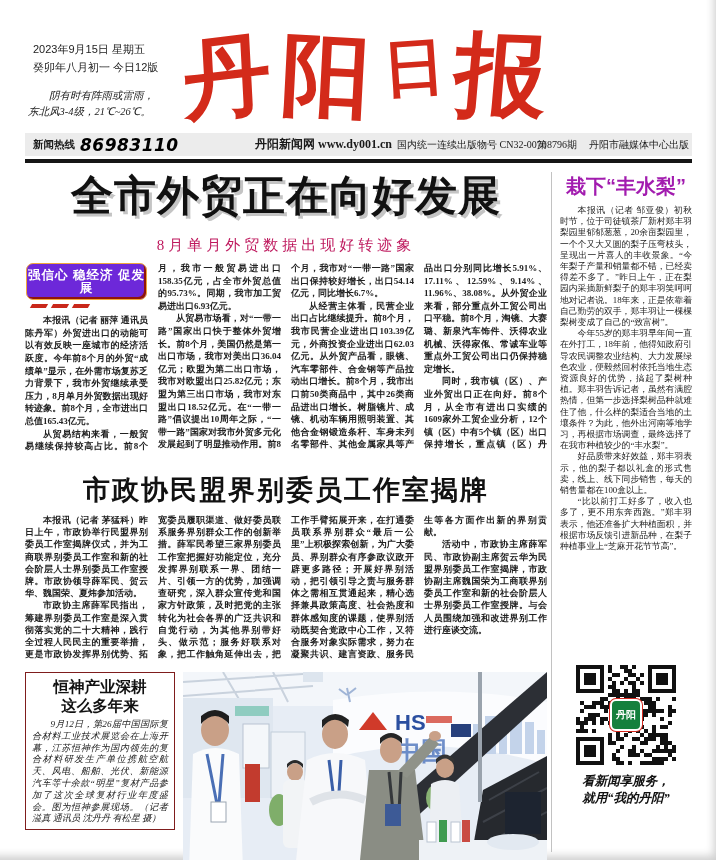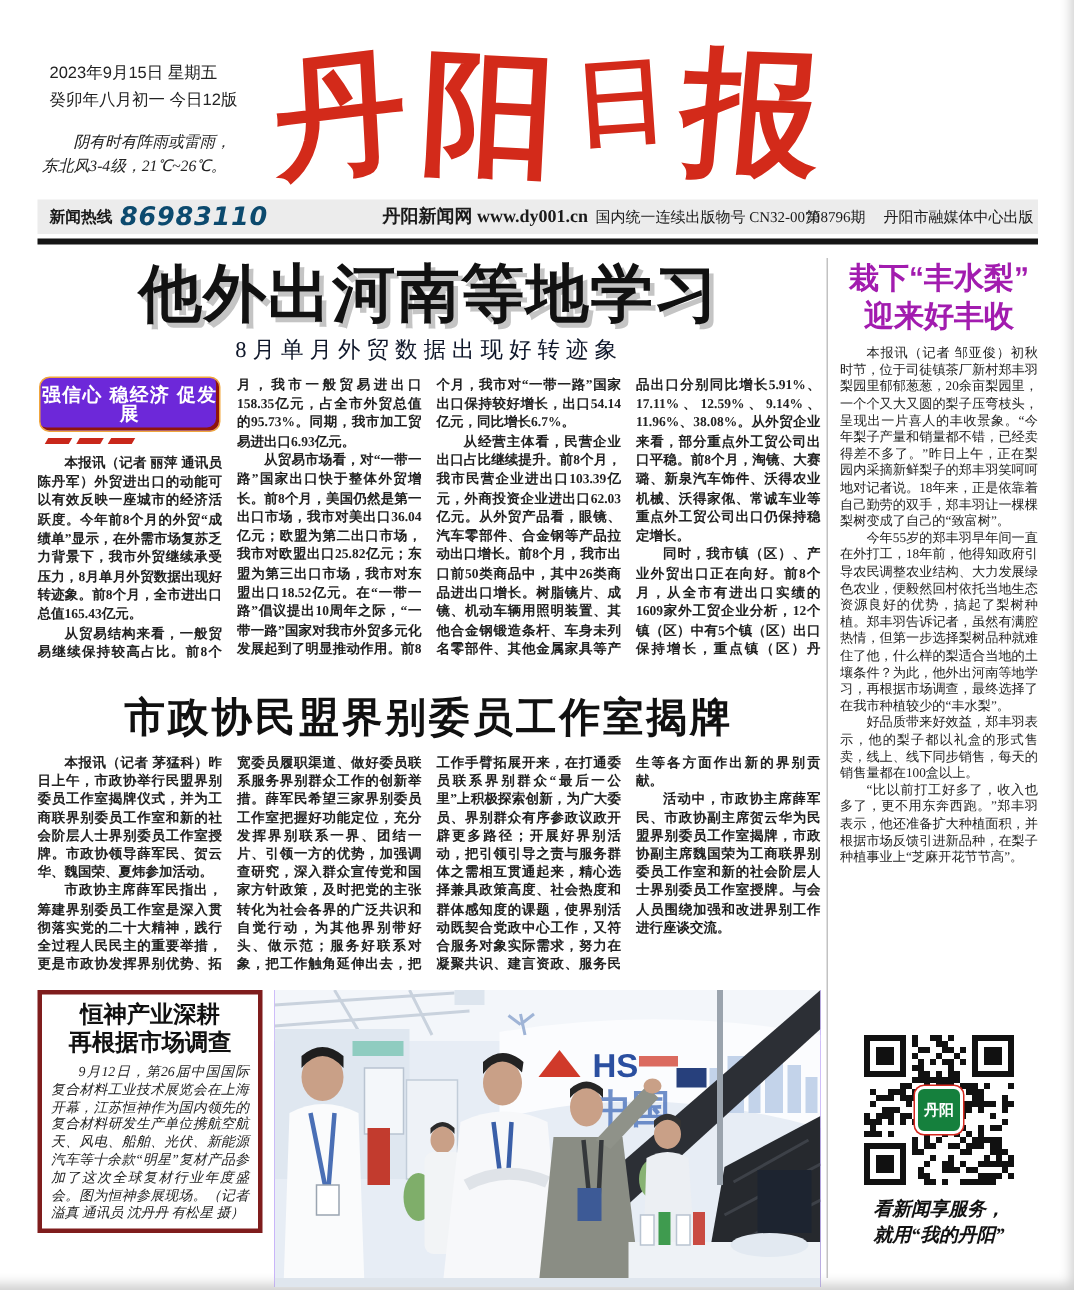--- a/index.html
+++ b/index.html
@@ -15,52 +15,52 @@
             color:#d32a1a;font-weight:900;font-family:"Liberation Serif",serif;white-space:nowrap;}
   .masthead span{display:inline-block;}
   .mh1{font-size:88px;transform:rotate(-7deg) skewX(-4deg);}
   .mh2{font-size:90px;transform:rotate(3deg);margin-left:6px;}
   .mh3{font-size:62px;transform:rotate(-4deg);margin-left:8px;vertical-align:18px;}
   .mh4{font-size:92px;transform:rotate(2deg) skewX(-3deg);margin-left:6px;}
   .infobar{position:absolute;left:25px;top:133px;width:667px;height:23px;background:#ececec;}
   .infobar>div{position:absolute;top:0;height:23px;display:flex;align-items:center;}
   .hotline{left:8px;}
   .hotline-label{font-size:10.5px;font-weight:bold;margin-right:5px;}
-  .hotline-number{font-size:17px;font-weight:bold;font-style:italic;color:#0c4a6e;
+  .hotline-number{font-size:17px;font-weight:bold;font-style:italic;color:#000000;
                   font-family:"DejaVu Sans",sans-serif;letter-spacing:.5px;text-align:right;}
   .website{left:230px;font-size:12px;font-weight:bold;}
   .issn{left:372px;font-size:10px;}
   .issue{left:512px;font-size:10px;}
   .publisher{right:3px;font-size:10px;}
   .black-rule{position:absolute;left:25px;top:159px;width:667px;height:4px;background:#151515;}
   
   .main-left{position:absolute;left:25px;top:168px;width:522px;}
   .v-divider{position:absolute;left:551px;top:172px;bottom:8px;width:1px;background:#c2c2c2;}
   .right-col{position:absolute;left:560px;top:172px;width:132px;}
   
   .headline-1{margin-top:4px;font-size:42px;line-height:48px;font-weight:900;text-align:center;
               letter-spacing:1px;font-family:"Liberation Sans",sans-serif;color:#111;
               text-shadow:3px 3px 0 #c4c4c4;white-space:nowrap;}
-  .subtitle-1{margin-top:4px;font-size:15px;letter-spacing:4px;text-align:center;color:#0f172a;}
+  .subtitle-1{margin-top:16px;font-size:15px;letter-spacing:4px;text-align:center;color:#be185d;}
   .art-cols{column-gap:10px;column-fill:auto;text-align:justify;overflow:hidden;color:#222;}
   .art1{margin-top:7px;height:200px;column-count:4;font-size:9px;line-height:12.6px;}
   .art-cols p{margin:0;text-indent:2em;font-weight:bold;}
   .badge{background:#6d28d9;border:1px solid #f0a63c;border-radius:7px;margin:1px 1px 4px 1px;
          box-shadow:inset -2px -2px 0 #8f150b;color:#fff;font-weight:bold;font-size:12.5px;
          text-align:center;padding:5px 0;font-family:"Liberation Sans",sans-serif;letter-spacing:1px;}
   .badge-ribbons{height:4px;margin:0 0 6px 6px;display:flex;gap:5px;}
   .badge-ribbons i{display:block;width:16px;height:4px;background:#c9271a;transform:skewX(-30deg);}
   
   .headline-2{margin:10px 0 6px 0;font-size:27px;font-weight:900;text-align:center;letter-spacing:2px;
               font-family:"Liberation Sans",sans-serif;color:#111;white-space:nowrap;}
   .art2{height:150px;column-count:4;font-size:9px;line-height:12.2px;}
   
   .bottom-row{display:flex;gap:8px;margin-top:8px;height:202px;}
   .hs-wrap{width:150px;flex:none;display:flex;flex-direction:column;}
-  .hs-box{border:3px solid #7f1d1d;padding:4px 6px 4px 6px;}
+  .hs-box{border:1px solid #7f1d1d;padding:4px 6px 4px 6px;}
   .hs-title{font-size:15.5px;font-weight:900;text-align:center;line-height:19px;
             font-family:"Liberation Sans",sans-serif;color:#111;}
   .hs-body{margin-top:4px;font-size:9.2px;line-height:11.8px;font-style:italic;text-align:justify;
            text-indent:2em;color:#222;}
   .credits{margin:8px 0 0 18px;font-size:10.5px;line-height:15.5px;white-space:pre;color:#222;}
   .photo{flex:none;width:364px;height:198px;background:#8b5cf6;overflow:hidden;}
   
   .r-title{font-size:20px;line-height:25px;font-weight:900;text-align:center;
            font-family:"Liberation Sans",sans-serif;color:#a21caf;margin-top:2px;white-space:nowrap;}
   .r-body{margin-top:6px;height:448px;overflow:hidden;font-size:8.8px;line-height:11.2px;
@@ -99,21 +99,21 @@
     </div>
     <div class="website">丹阳新闻网 www.dy001.cn</div>
     <div class="issn">国内统一连续出版物号 CN32-0070</div>
     <div class="issue">第8796期</div>
     <div class="publisher">丹阳市融媒体中心出版</div>
   </div>
   <div class="black-rule"></div>
 
   <div class="main-left">
 
-    <div class="headline-1">他外出河南等地学习</div>
+    <div class="headline-1">全市外贸正在向好发展</div>
     <div class="subtitle-1">8月单月外贸数据出现好转迹象</div>
 
     <div class="art-cols art1">
       <div class="badge">强信心  稳经济  促发展</div>
       <div class="badge-ribbons">
           <i></i>
           <i></i>
           <i></i>
         </div>
       <p>本报讯（记者 丽萍 通讯员 陈丹军）外贸进出口的动能可以有效反映一座城市的经济活跃度。今年前8个月的外贸“成绩单”显示，在外需市场复苏乏力背景下，我市外贸继续承受压力，8月单月外贸数据出现好转迹象。前8个月，全市进出口总值165.43亿元。</p>
@@ -128,21 +128,21 @@
       <p>本报讯（记者 茅猛科）昨日上午，市政协举行民盟界别委员工作室揭牌仪式，并为工商联界别委员工作室和新的社会阶层人士界别委员工作室授牌。市政协领导薛军民、贺云华、魏国荣、夏炜参加活动。</p>
       <p>市政协主席薛军民指出，筹建界别委员工作室是深入贯彻落实党的二十大精神，践行全过程人民民主的重要举措，更是市政协发挥界别优势、拓宽委员履职渠道、做好委员联系服务界别群众工作的创新举措。薛军民希望三家界别委员工作室把握好功能定位，充分发挥界别联系一界、团结一片、引领一方的优势，加强调查研究，深入群众宣传党和国家方针政策，及时把党的主张转化为社会各界的广泛共识和自觉行动，为其他界别带好头、做示范；服务好联系对象，把工作触角延伸出去，把工作手臂拓展开来，在打通委员联系界别群众“最后一公里”上积极探索创新，为广大委员、界别群众有序参政议政开辟更多路径；开展好界别活动，把引领引导之责与服务群体之需相互贯通起来，精心选择兼具政策高度、社会热度和群体感知度的课题，使界别活动既契合党政中心工作，又符合服务对象实际需求，努力在凝聚共识、建言资政、服务民生等各方面作出新的界别贡献。</p>
       <p>活动中，市政协主席薛军民、市政协副主席贺云华为民盟界别委员工作室揭牌，市政协副主席魏国荣为工商联界别委员工作室和新的社会阶层人士界别委员工作室授牌。与会人员围绕加强和改进界别工作进行座谈交流。</p>
     </div>
 
     <div class="bottom-row">
       <div class="hs-wrap">
         <div class="hs-box">
           <div class="hs-title">
             <div>恒神产业深耕</div>
-            <div>再根据市场调查</div>
+            <div>这么多年来</div>
           </div>
           <div class="hs-body">9月12日，第26届中国国际复合材料工业技术展览会在上海开幕，江苏恒神作为国内领先的复合材料研发生产单位携航空航天、风电、船舶、光伏、新能源汽车等十余款“明星”复材产品参加了这次全球复材行业年度盛会。图为恒神参展现场。（记者 溢真 通讯员 沈丹丹 有松星 摄）</div>
         </div>
         <div class="credits">
           <div>值班：汤　鹄　周德传</div>
           
           
           
         </div>
       </div>
@@ -237,21 +237,20 @@
         </svg>
       </div>
     </div>
   </div>
 
   <div class="v-divider"></div>
 
   <div class="right-col">
     <div class="r-title">
       <div>栽下“丰水梨”</div>
-      <div>迎来好丰收</div>
     </div>
     <div class="r-body">
       <p>本报讯（记者 邹亚俊）初秋时节，位于司徒镇茶厂新村郑丰羽梨园里郁郁葱葱，20余亩梨园里，一个个又大又圆的梨子压弯枝头，呈现出一片喜人的丰收景象。“今年梨子产量和销量都不错，已经卖得差不多了。”昨日上午，正在梨园内采摘新鲜梨子的郑丰羽笑呵呵地对记者说。18年来，正是依靠着自己勤劳的双手，郑丰羽让一棵棵梨树变成了自己的“致富树”。</p>
       <p>今年55岁的郑丰羽早年间一直在外打工，18年前，他得知政府引导农民调整农业结构、大力发展绿色农业，便毅然回村依托当地生态资源良好的优势，搞起了梨树种植。郑丰羽告诉记者，虽然有满腔热情，但第一步选择梨树品种就难住了他，什么样的梨适合当地的土壤条件？为此，他外出河南等地学习，再根据市场调查，最终选择了在我市种植较少的“丰水梨”。</p>
       <p>好品质带来好效益，郑丰羽表示，他的梨子都以礼盒的形式售卖，线上、线下同步销售，每天的销售量都在100盒以上。</p>
       <p>“比以前打工好多了，收入也多了，更不用东奔西跑。”郑丰羽表示，他还准备扩大种植面积，并根据市场反馈引进新品种，在梨子种植事业上“芝麻开花节节高”。</p>
     </div>
 
     <div class="qr-block">
       <div class="qr-frame">

